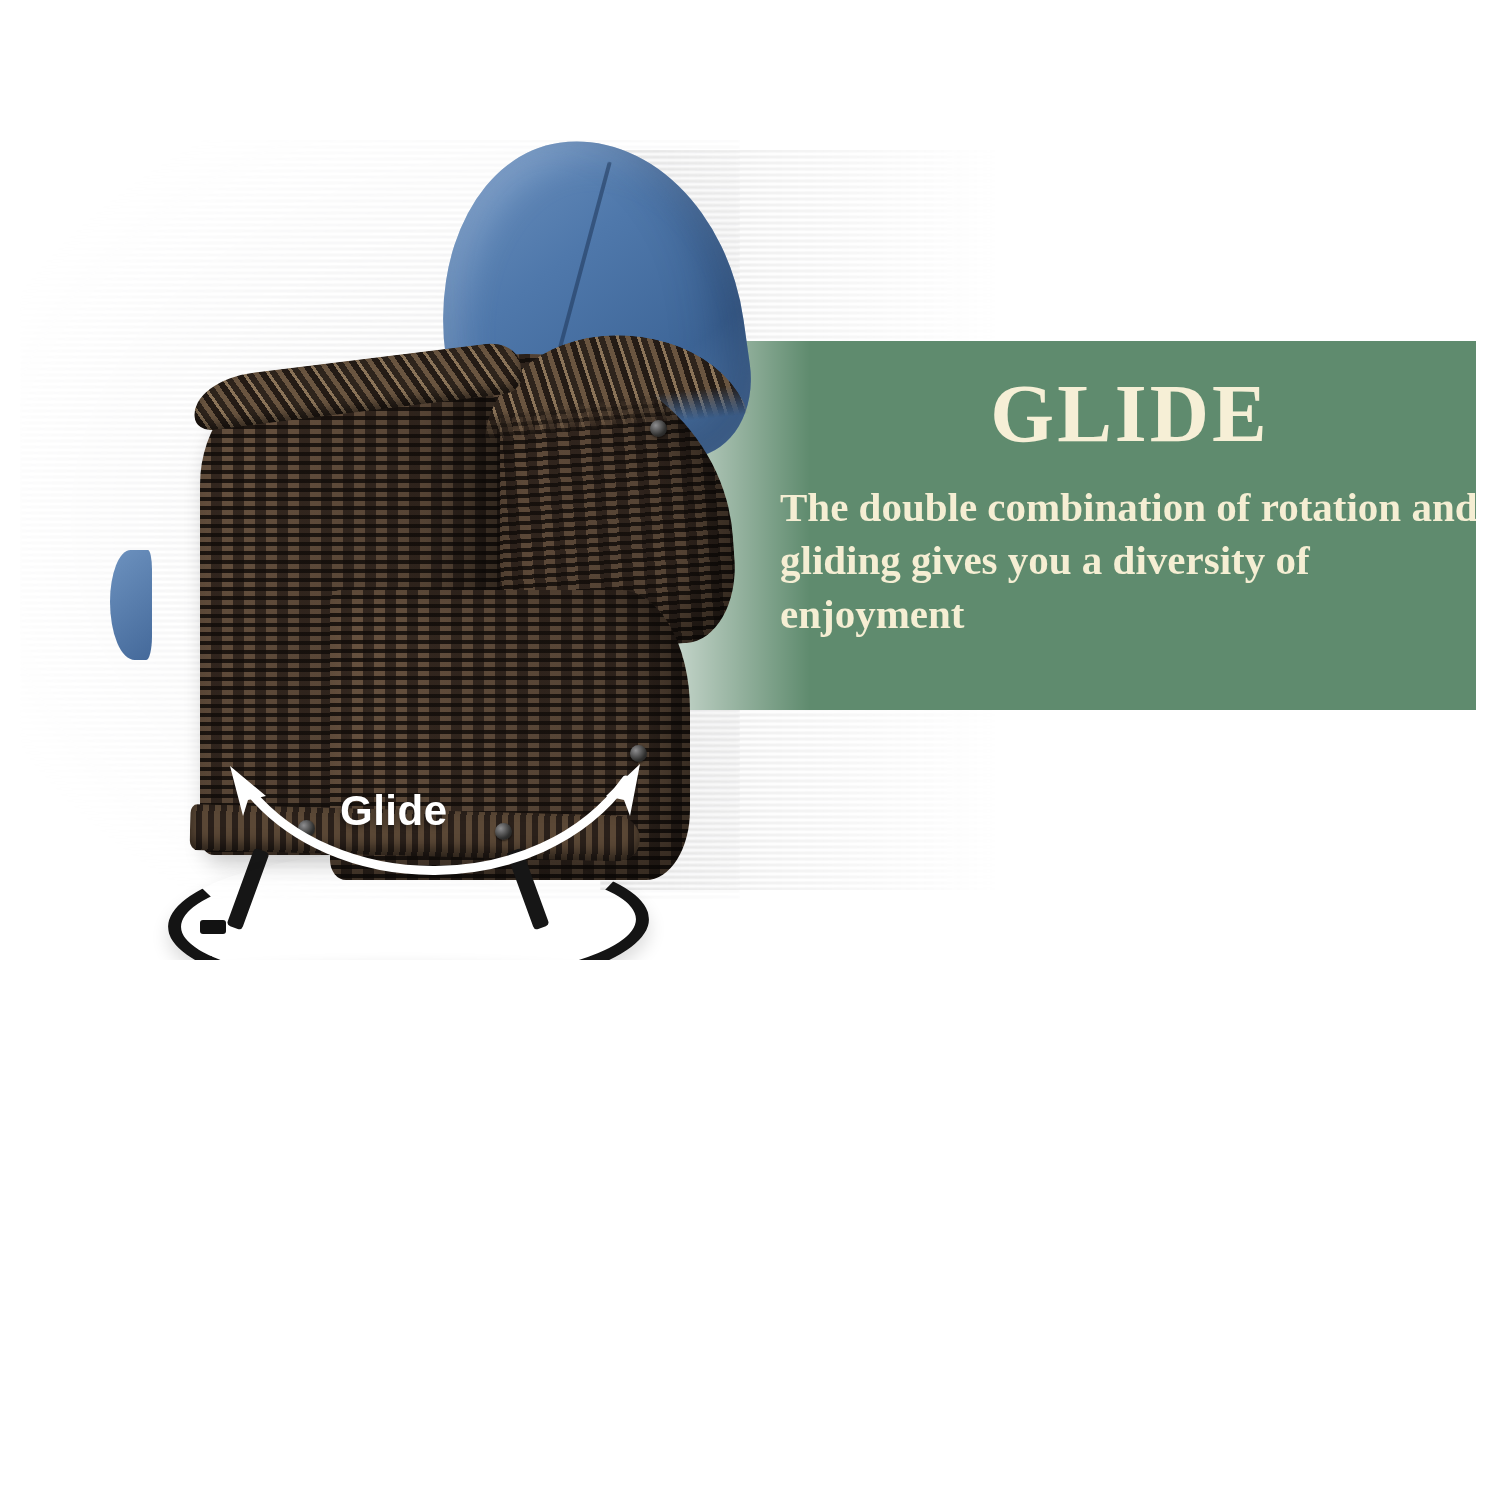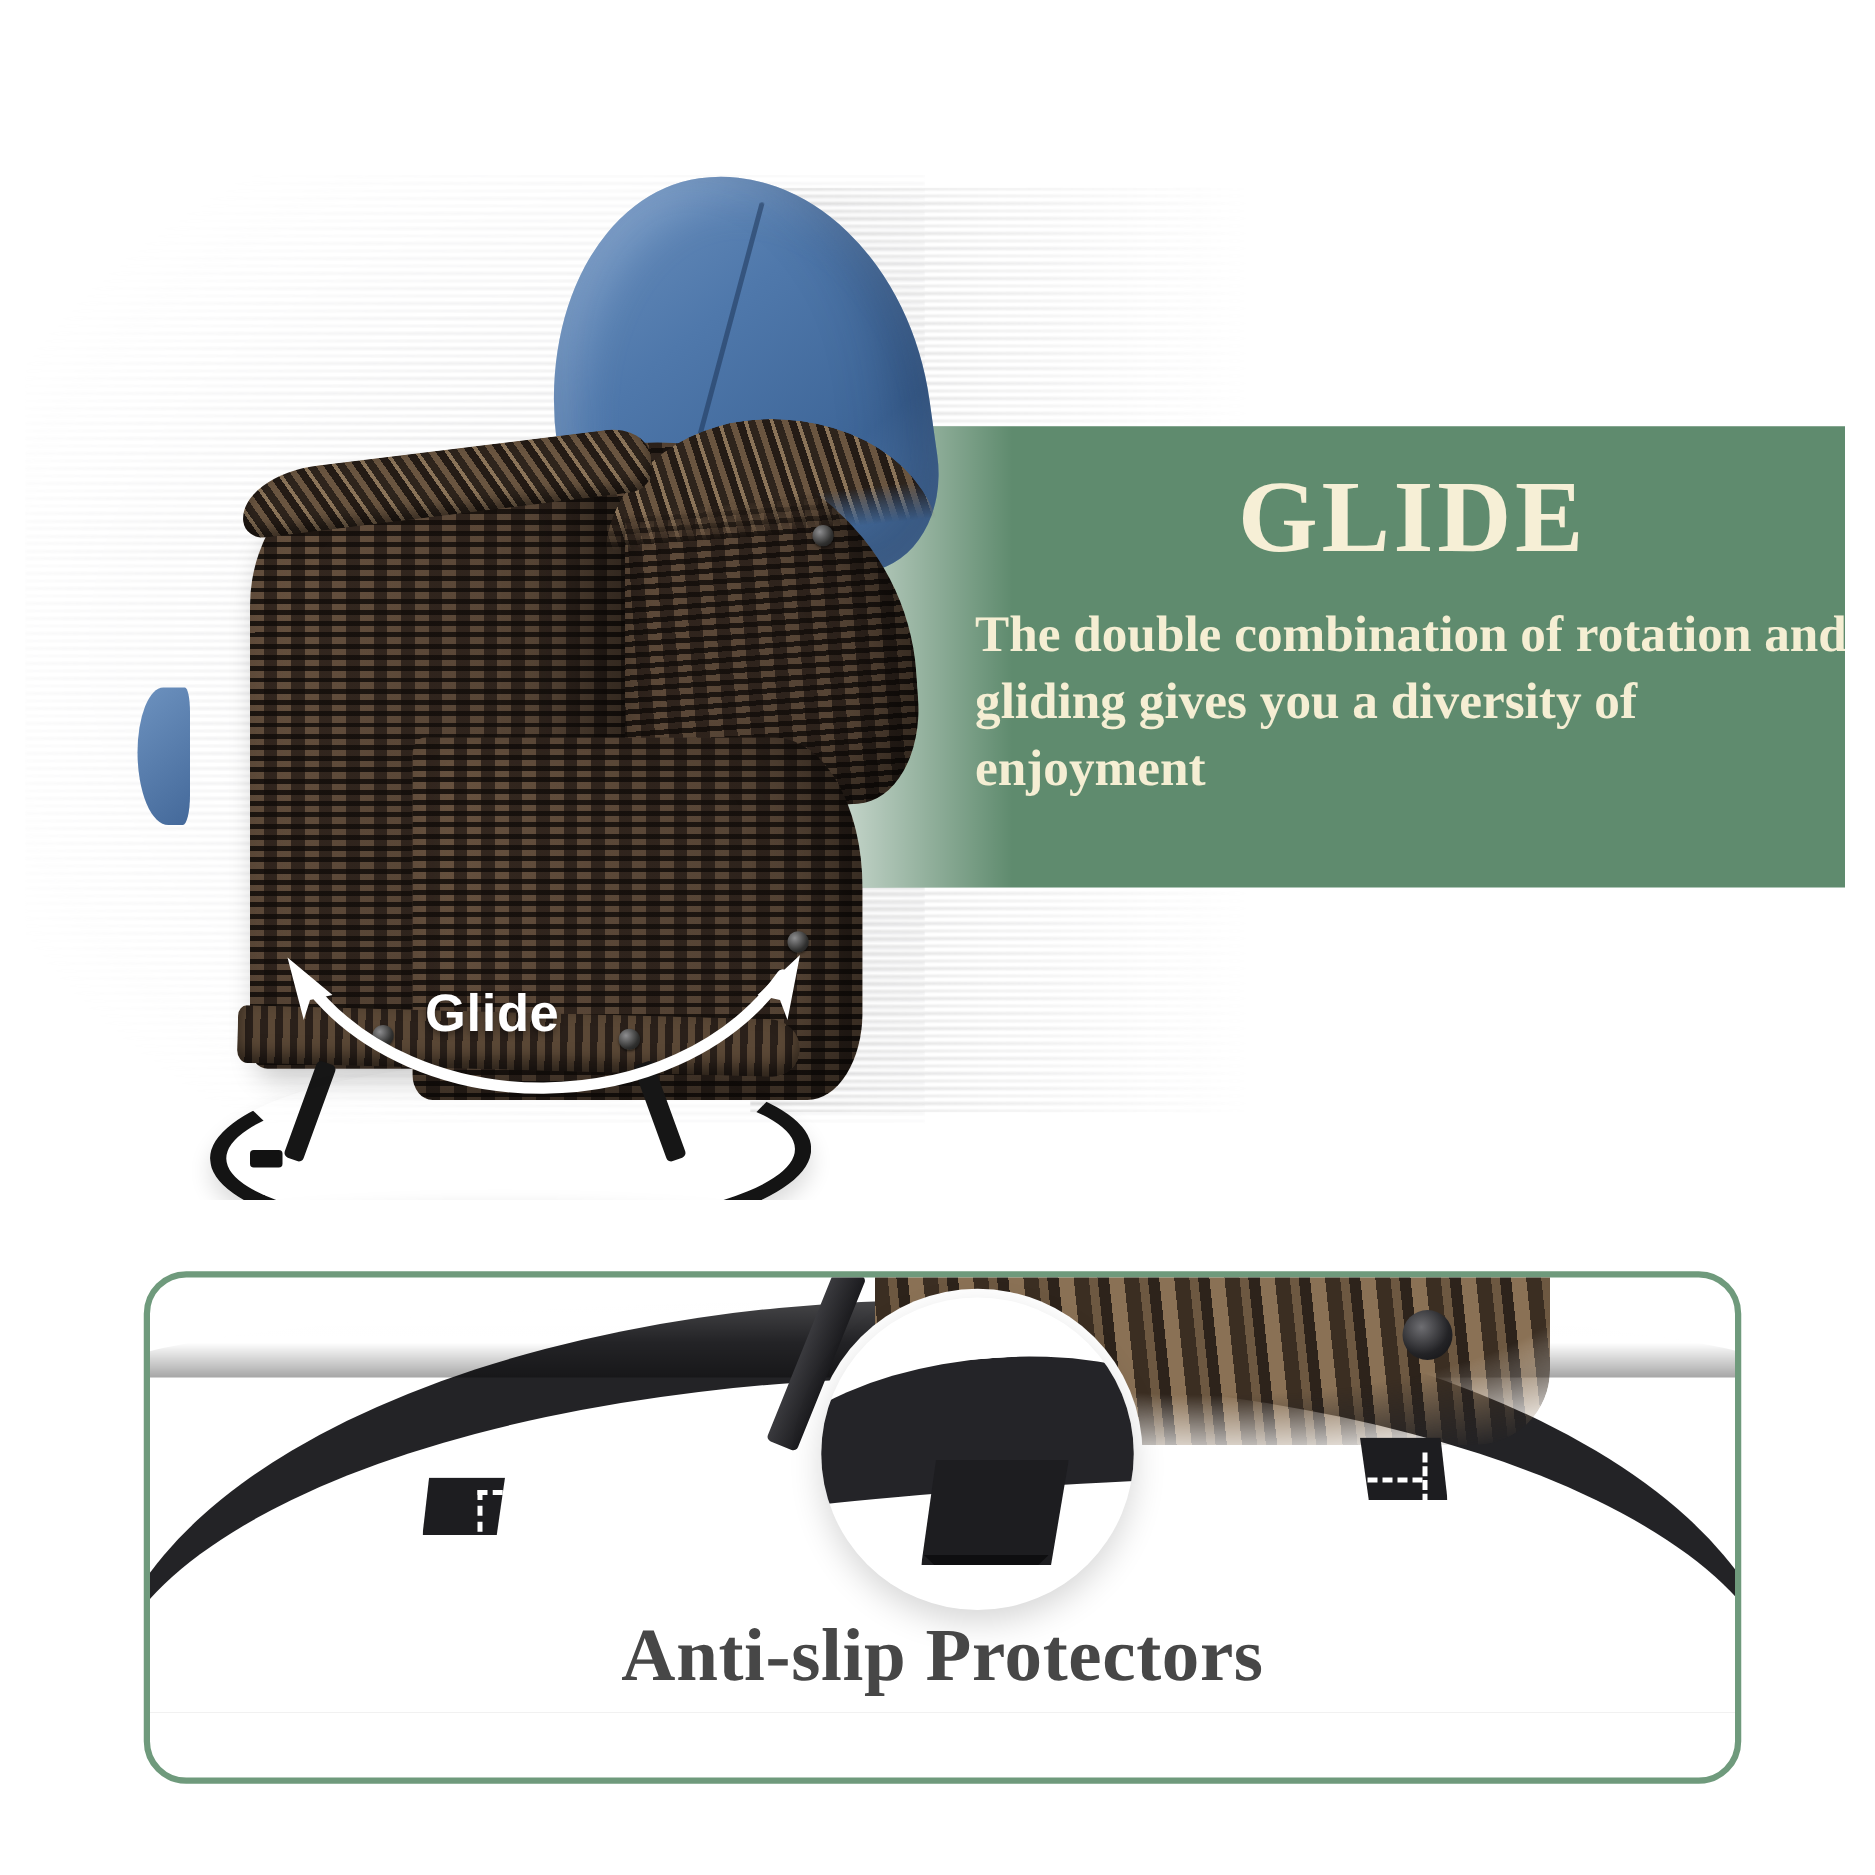--- a/index.html
+++ b/index.html
@@ -326,37 +326,14 @@
 
       <svg class="glide-arrow" viewBox="0 0 430 150">
         <path d="M 24 34 C 110 150, 320 150, 406 30" fill="none" stroke="#ffffff" stroke-width="9" stroke-linecap="round"></path>
         <polygon points="10,16 46,46 28,50 23,66" fill="#ffffff"></polygon>
         <polygon points="420,14 386,46 404,50 410,66" fill="#ffffff"></polygon>
       </svg>
       <div class="glide-label">Glide</div>
     </div>
   </div>
 
-  <div class="detail-card">
-
-    <div class="frame-bar"></div>
-    <div class="frame-upright"></div>
-    <div class="wicker-bit"></div>
-    <div class="wicker-bolt"></div>
-
-    <div class="protector left"></div>
-    <div class="protector right"></div>
-
-    <div class="dash-h" style="left:262px;top:170px;width:300px;"></div>
-    <div class="dash-v" style="left:262px;top:170px;height:46px;"></div>
-    <div class="dash-h" style="left:770px;top:160px;width:248px;"></div>
-    <div class="dash-v" style="left:1018px;top:140px;height:52px;"></div>
-
-    <div class="magnifier">
-      <div class="mag-bar"></div>
-      <div class="mag-foot"></div>
-      <div class="mag-foot-edge"></div>
-    </div>
-
-    <div class="detail-caption">Anti-slip Protectors</div>
-  </div>
 
 </div>
 
 </body></html>

